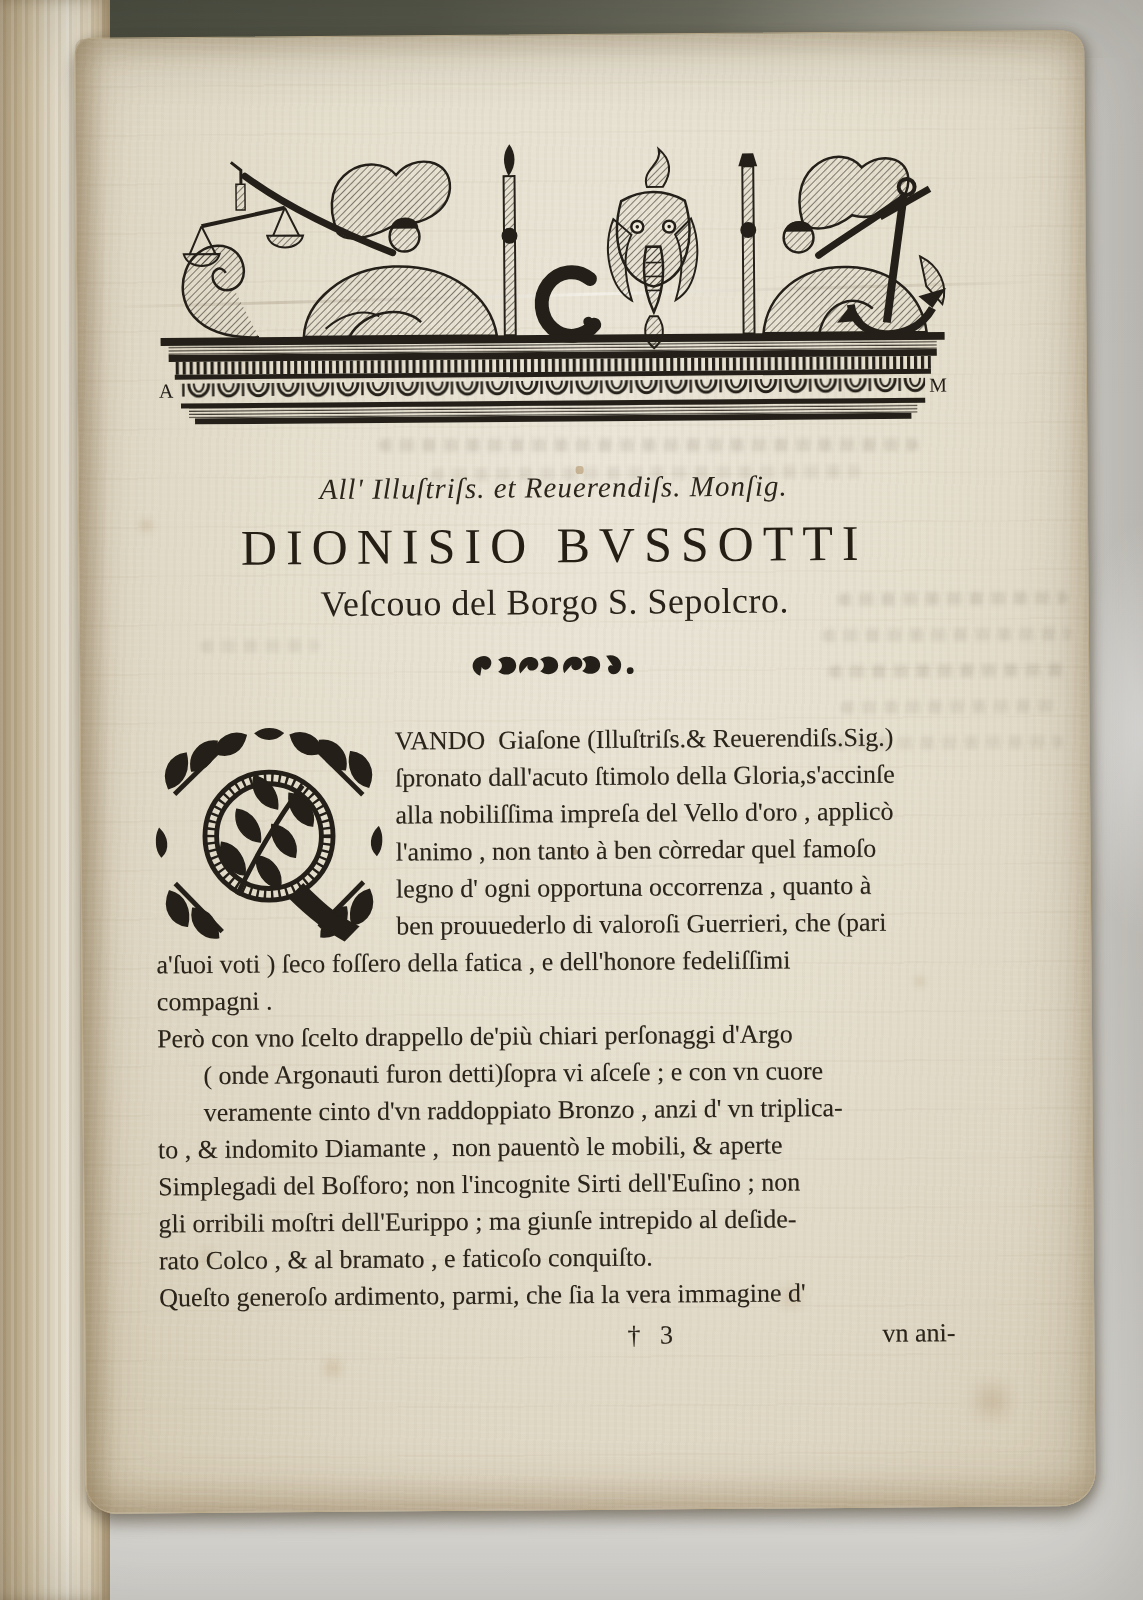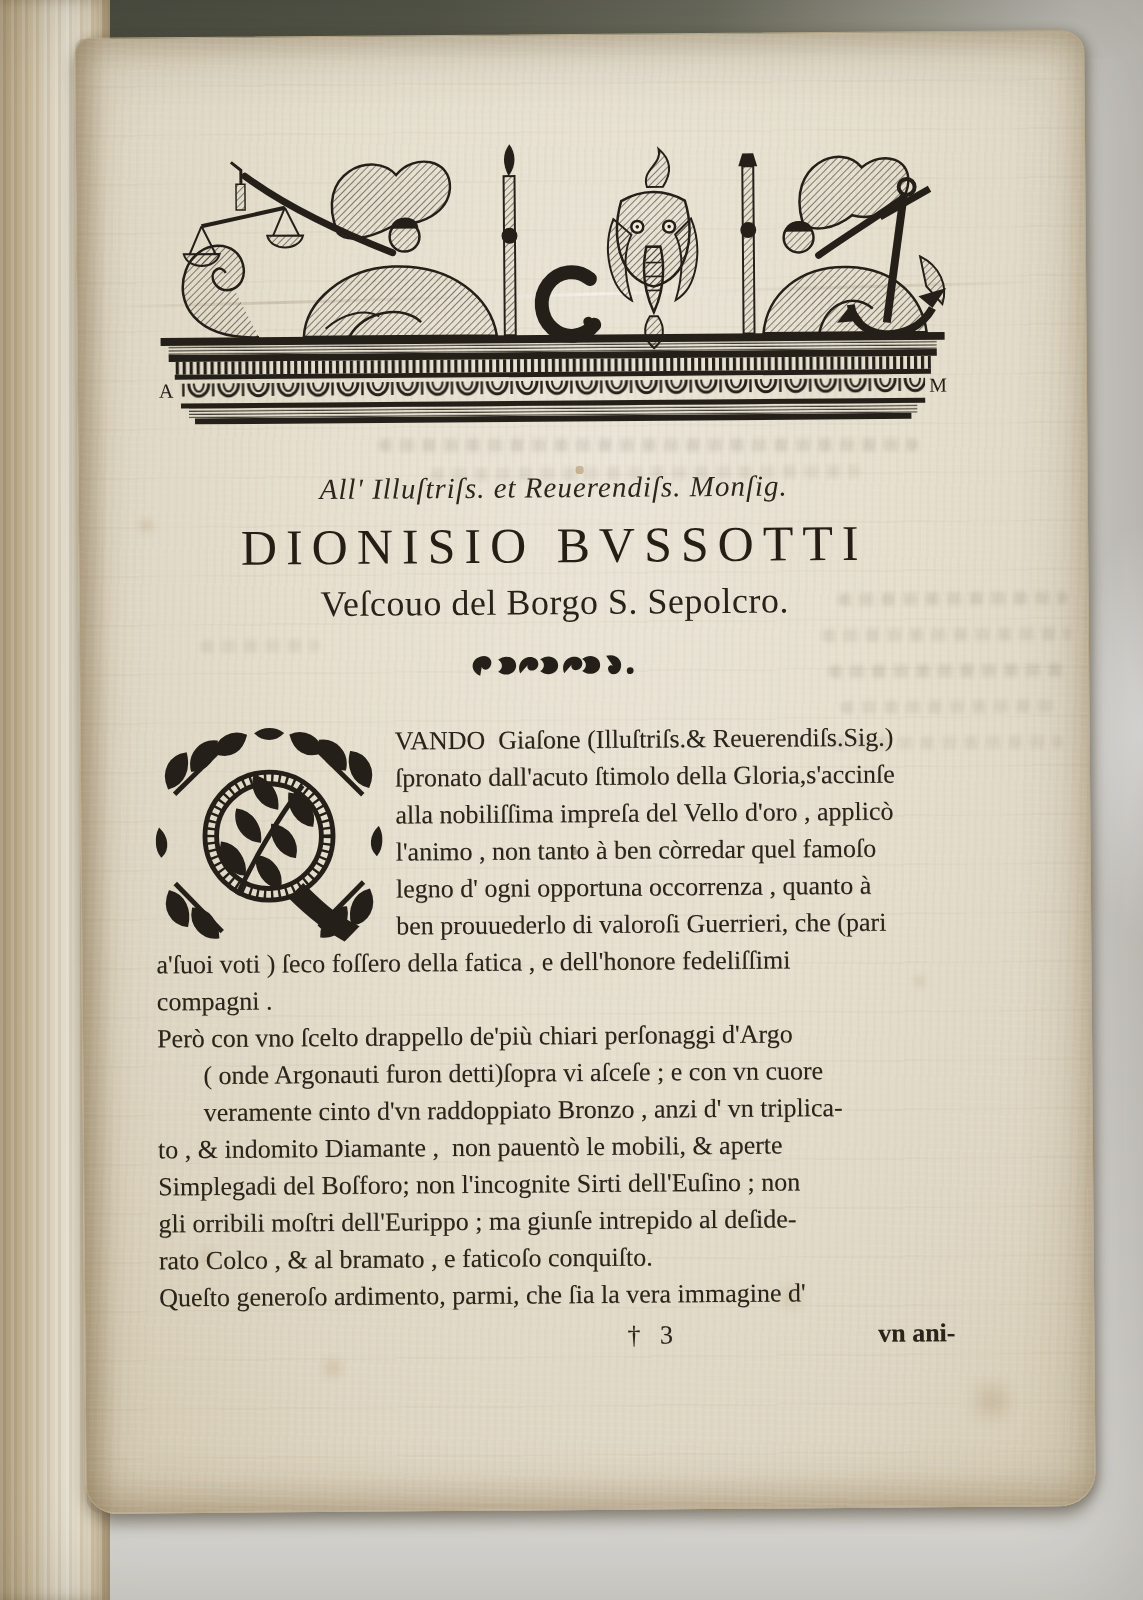--- a/index.html
+++ b/index.html
@@ -70,21 +70,21 @@
   .bodytext{margin-top:40px;font-size:26px;line-height:37px;color:#2a241b;
     text-shadow:.3px .3px .5px rgba(50,38,25,.35);}
   .tline{white-space:pre;}
   .ind{padding-left:46px;}
   .dropcap{float:left;width:228px;height:214px;margin:2px 12px 0 0;}
   .dropcap svg{width:228px;height:232px;display:block;}
   .para{overflow:visible;}
   .p1::after{content:"";display:block;clear:both;}
   .footerline{position:relative;height:40px;margin-top:4px;font-size:26px;}
   .sig{position:absolute;left:468px;top:0;white-space:pre;}
-  .catchword{position:absolute;right:6px;top:0;font-weight:bold;}
+  .catchword{position:absolute;right:6px;top:0;}
   .vignette{position:absolute;inset:0;pointer-events:none;
     box-shadow:inset 0 0 120px rgba(40,35,25,.22);}
   text.mono{font-family:"Liberation Serif","DejaVu Serif",serif;font-size:20px;fill:#242019;}
 </style>
 </head>
 <body>
 
 <div class="canvas">
   <div class="bg-top"></div>
   <div class="bg-right-light"></div>

